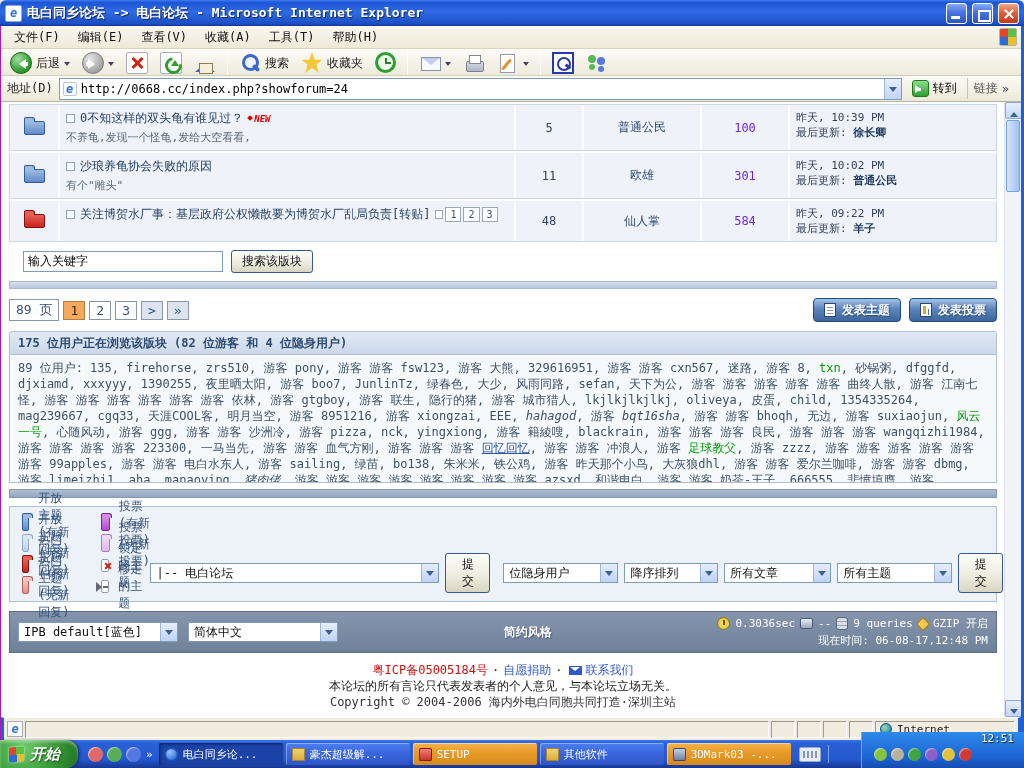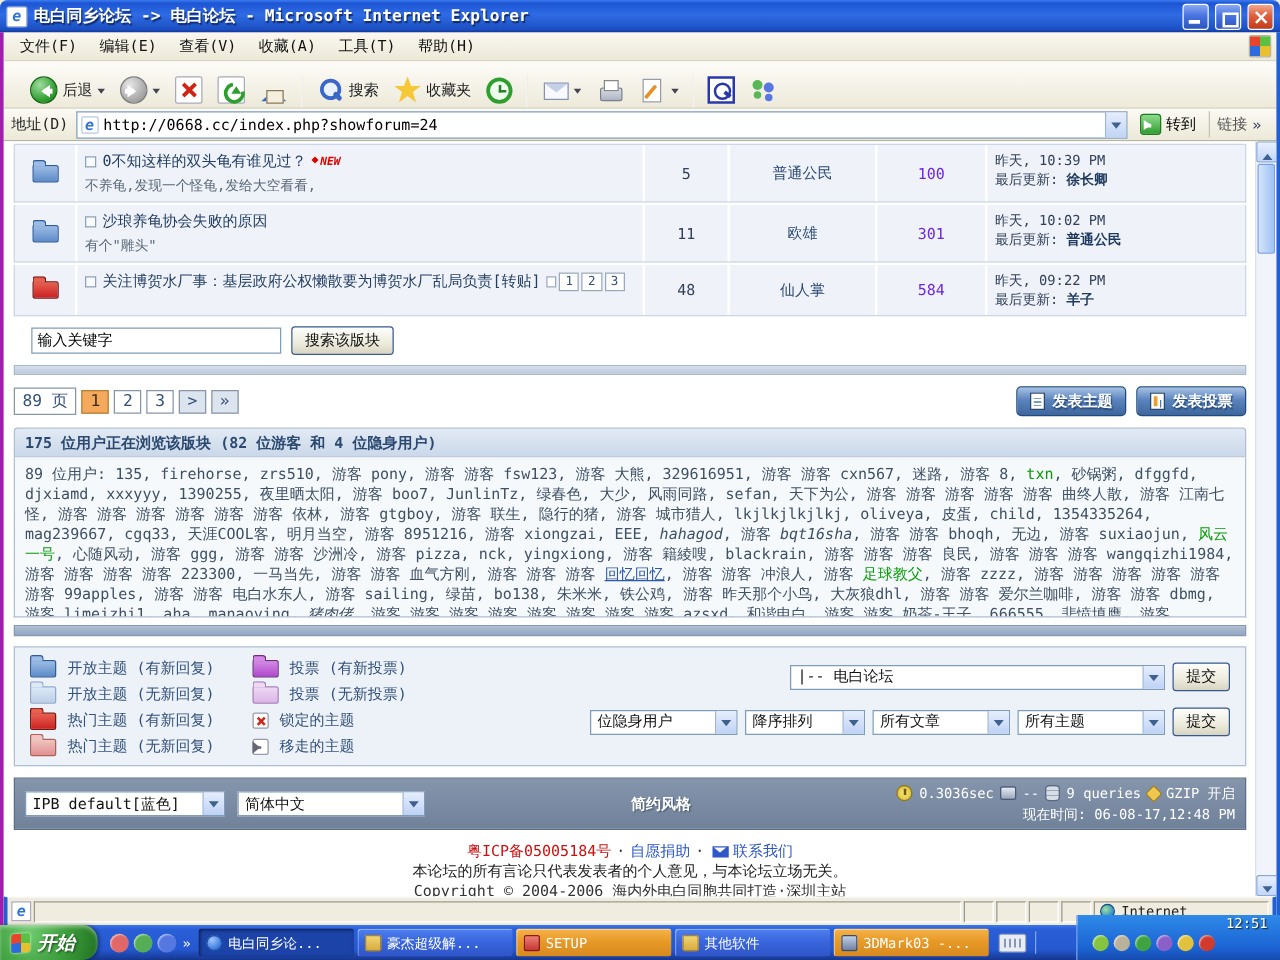--- a/index.html
+++ b/index.html
@@ -18,32 +18,32 @@
  flex:1;white-space:nowrap;overflow:hidden}
 .winbtn{width:21px;height:21px;border-radius:3px;border:1px solid #fff;position:relative;
  background:linear-gradient(180deg,#89A9F2,#4973E2 45%,#2C55BC)}
 .winbtn.close{background:linear-gradient(180deg,#F2A88E,#E0603C 45%,#C23A1A)}
 .winbtn.min::after{content:"";position:absolute;left:4px;bottom:4px;width:9px;height:3px;background:#fff}
 .winbtn.rest::after{content:"";position:absolute;left:5px;top:6px;width:9px;height:8px;border:2px solid #fff}
 .winbtn.close::before,.winbtn.close::after{content:"";position:absolute;left:9px;top:4px;width:2px;height:12px;background:#fff}
 .winbtn.close::before{transform:rotate(45deg)}.winbtn.close::after{transform:rotate(-45deg)}
 
 
-.winbody{flex:1;display:flex;flex-direction:column;border-left:3px solid #a21caf;border-right:3px solid #2160D4;min-height:0}
+.winbody{flex:1;display:flex;flex-direction:column;border-left:1px solid #a21caf;border-right:3px solid #2160D4;min-height:0}
 
 
 .menubar{height:23px;display:flex;align-items:center;background:linear-gradient(#FAF8F0,#ECE9D8);
  border-bottom:1px solid #D8D4C4;padding:0 4px}
 .menu-items{display:flex}
 .menu-item{padding:2px 9px;color:#111}
 .winlogo{width:18px;height:18px;margin-left:auto;border:1px solid #B8B4A4;border-radius:2px;
  background:conic-gradient(#5CC043 0 90deg,#E8C02C 0 180deg,#2C6AE0 0 270deg,#E8442C 0 360deg)}
 
 
-.toolbar{height:38px;display:flex;align-items:flex-end;gap:2px;padding:0 16px;
+.toolbar{height:27px;display:flex;align-items:flex-start;gap:2px;padding:0 4px;
  background:linear-gradient(#FDFCF8,#EDEADA);border-bottom:1px solid #D4D0C0}
 .tbtn{display:flex;align-items:center;gap:4px;padding:3px 5px;border-radius:3px;color:#222}
 .tsep{width:1px;height:26px;background:#C8C4B4;border-right:1px solid #fff;margin:0 4px}
 .dd{width:0;height:0;border:3px solid transparent;border-top:4px solid #445;margin-top:4px}
 .ic{width:22px;height:22px;display:inline-block;position:relative}
 .ic.back{background:radial-gradient(circle at 35% 30%,#9FDC9F,#2F9E2F 65%,#1E7A1E);border-radius:50%;border:1px solid #176617}
 .ic.back::before{content:"";position:absolute;left:3px;top:6px;border:5px solid transparent;border-right:7px solid #fff}
 .ic.back::after{content:"";position:absolute;left:10px;top:9px;width:7px;height:4px;background:#fff}
 .ic.fwd{background:radial-gradient(circle at 35% 30%,#E8E8E8,#A8A8A8 65%,#8C8C8C);border-radius:50%;border:1px solid #7C7C7C}
 .ic.fwd::before{content:"";position:absolute;right:3px;top:6px;border:5px solid transparent;border-left:7px solid #fff}
@@ -169,21 +169,21 @@
 
 .legendbox{margin-top:8px;border:1px solid #AFBFD4;background:#EDF2F9;display:flex;padding:8px 12px;height:96px}
 .legend-cols{display:flex;gap:30px}
 .legend-col{display:flex;flex-direction:column;gap:4px}
 .legend-item{display:flex;align-items:center;gap:9px;color:#33517A;height:17px}
 .licon.locked,.licon.moved{width:13px;height:13px;background:#fff;border:1px solid #99A;position:relative;border-radius:2px}
 .licon.locked::before,.licon.locked::after{content:"";position:absolute;left:5px;top:2px;width:2px;height:8px;background:#D22214}
 .licon.locked::before{transform:rotate(45deg)}.licon.locked::after{transform:rotate(-45deg)}
 .licon.moved::before{content:"";position:absolute;left:1px;top:5px;width:5px;height:2px;background:#667}
 .licon.moved::after{content:"";position:absolute;right:1px;top:1px;border:5px solid transparent;border-left:6px solid #667}
-.legend-right{margin-left:auto;display:flex;flex-direction:column;align-items:flex-end;gap:13px;padding-top:4px}
+.legend-right{margin-left:auto;display:flex;flex-direction:row;align-items:flex-end;gap:13px;padding-top:4px}
 .frow{display:flex;gap:6px;align-items:center}
 .xselect{display:inline-flex;align-items:center;height:20px;border:1px solid #7F9DB9;background:#fff;padding-left:5px;color:#111}
 .xselect .xs-arrow{width:17px;height:18px;margin-left:auto;background:linear-gradient(#E6EEFD,#BED2F6);border-left:1px solid #9DB6DC;position:relative}
 .xs-arrow::after{content:"";position:absolute;left:4px;top:7px;border:4px solid transparent;border-top:5px solid #3E618F}
 .xselect .xs-text{overflow:hidden;white-space:nowrap;flex:1}
 .w300{width:300px}.w118{width:118px}.w96{width:96px}.w110{width:110px}.w150{width:150px}.w160{width:160px}
 
 
 .darkbar{margin-top:9px;height:42px;background:linear-gradient(#8495AC,#70819A);border:1px solid #5C6E86;
  display:flex;align-items:center;padding:0 8px;color:#fff}

